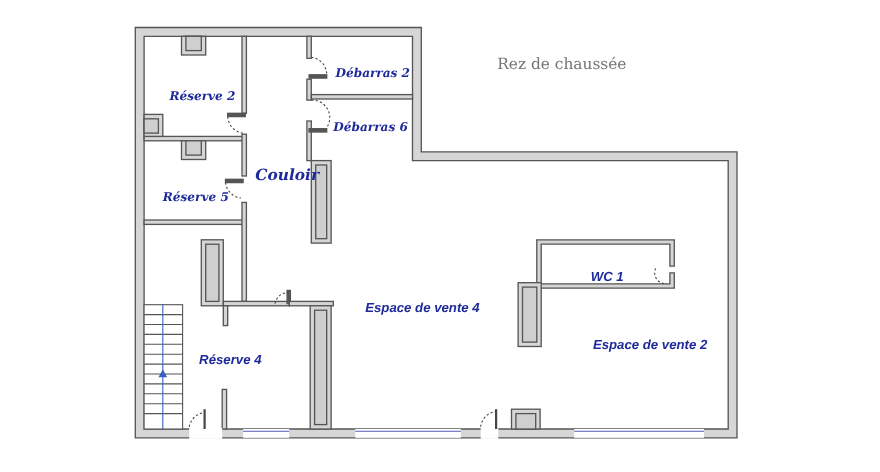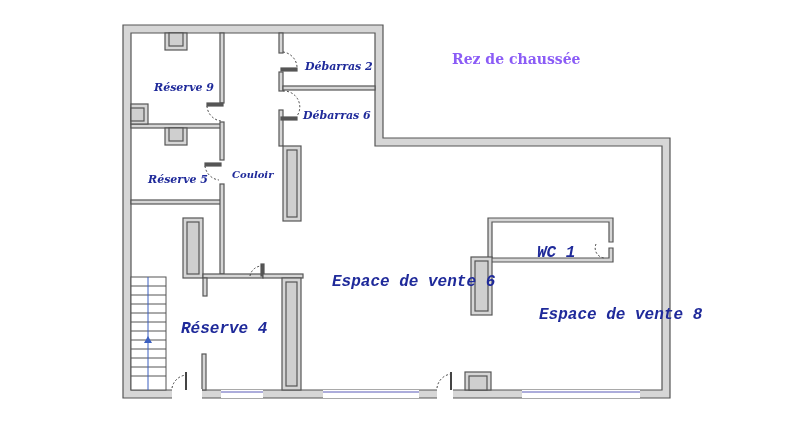--- a/index.html
+++ b/index.html
@@ -1,31 +1,31 @@
 <!DOCTYPE html>
 <html><head>
   <meta charset="utf-8">
   <style>
     html, body { margin: 0; padding: 0; background: #ffffff; }
     body { width: 800px; height: 429px; overflow: hidden; position: relative; }
     #plan { position: absolute; left: 0; top: 0; }
     .title {
       position: absolute; left: 452px; top: 51px;
       font-family: "DejaVu Serif", "Liberation Serif", serif;
-      font-weight: bold; font-size: 14px; color: #8b5cf6;
+      font-weight: normal; font-size: 14px; color: #737373;
     }
     .room-label {
       position: absolute;
       font-family: "DejaVu Serif", "Liberation Serif", serif;
       font-style: italic; font-weight: bold; font-size: 11px;
       color: #1f2a9a; white-space: nowrap;
     }
     .room-label.sans {
-      font-family: Liberation Mono, monospace;
-      font-size: 16px;
+      font-family: Liberation Sans, sans-serif;
+      font-size: 12px;
     }
   </style>
 </head>
 <body>
 
 <svg id="plan" width="800" height="429" viewBox="0 0 800 429">
   <g fill="#d6d6d6" stroke="#555" stroke-width="1.2">
 
     <path d="M123,25 H383 V138 H670 V398 H123 Z
          M131,33 V390 H662 V146 H375 V33 Z" fill-rule="evenodd"></path>
@@ -118,21 +118,21 @@
     <line x1="131" y1="358" x2="166" y2="358"></line>
       <line x1="131" y1="367" x2="166" y2="367"></line>
     <line x1="131" y1="376" x2="166" y2="376"></line>
     <line x1="148" y1="277" x2="148" y2="390" stroke="#3b5fc0"></line>
     <polygon points="148,336 144,343 152,343" fill="#3b5fc0" stroke="none"></polygon>
   </g>
 </svg>
 
 <div class="title">Rez de chaussée</div>
 
-<div class="room-label" style="left:154px;top:81px">Réserve 9</div>
+<div class="room-label" style="left:154px;top:81px">Réserve 2</div>
 <div class="room-label" style="left:148px;top:173px">Réserve 5</div>
-<div class="room-label" style="left:232px;top:169px;font-size:10px">Couloir</div>
+<div class="room-label" style="left:232px;top:152px;font-size:14px">Couloir</div>
 <div class="room-label" style="left:305px;top:60px">Débarras 2</div>
 <div class="room-label" style="left:303px;top:109px">Débarras 6</div>
 <div class="room-label sans" style="left:181px;top:320px">Réserve 4</div>
-<div class="room-label sans" style="left:332px;top:273px">Espace de vente 6</div>
+<div class="room-label sans" style="left:332px;top:273px">Espace de vente 4</div>
 <div class="room-label sans" style="left:537px;top:244px">WC 1</div>
-<div class="room-label sans" style="left:539px;top:306px">Espace de vente 8</div>
+<div class="room-label sans" style="left:539px;top:306px">Espace de vente 2</div>
 
 </body></html>

